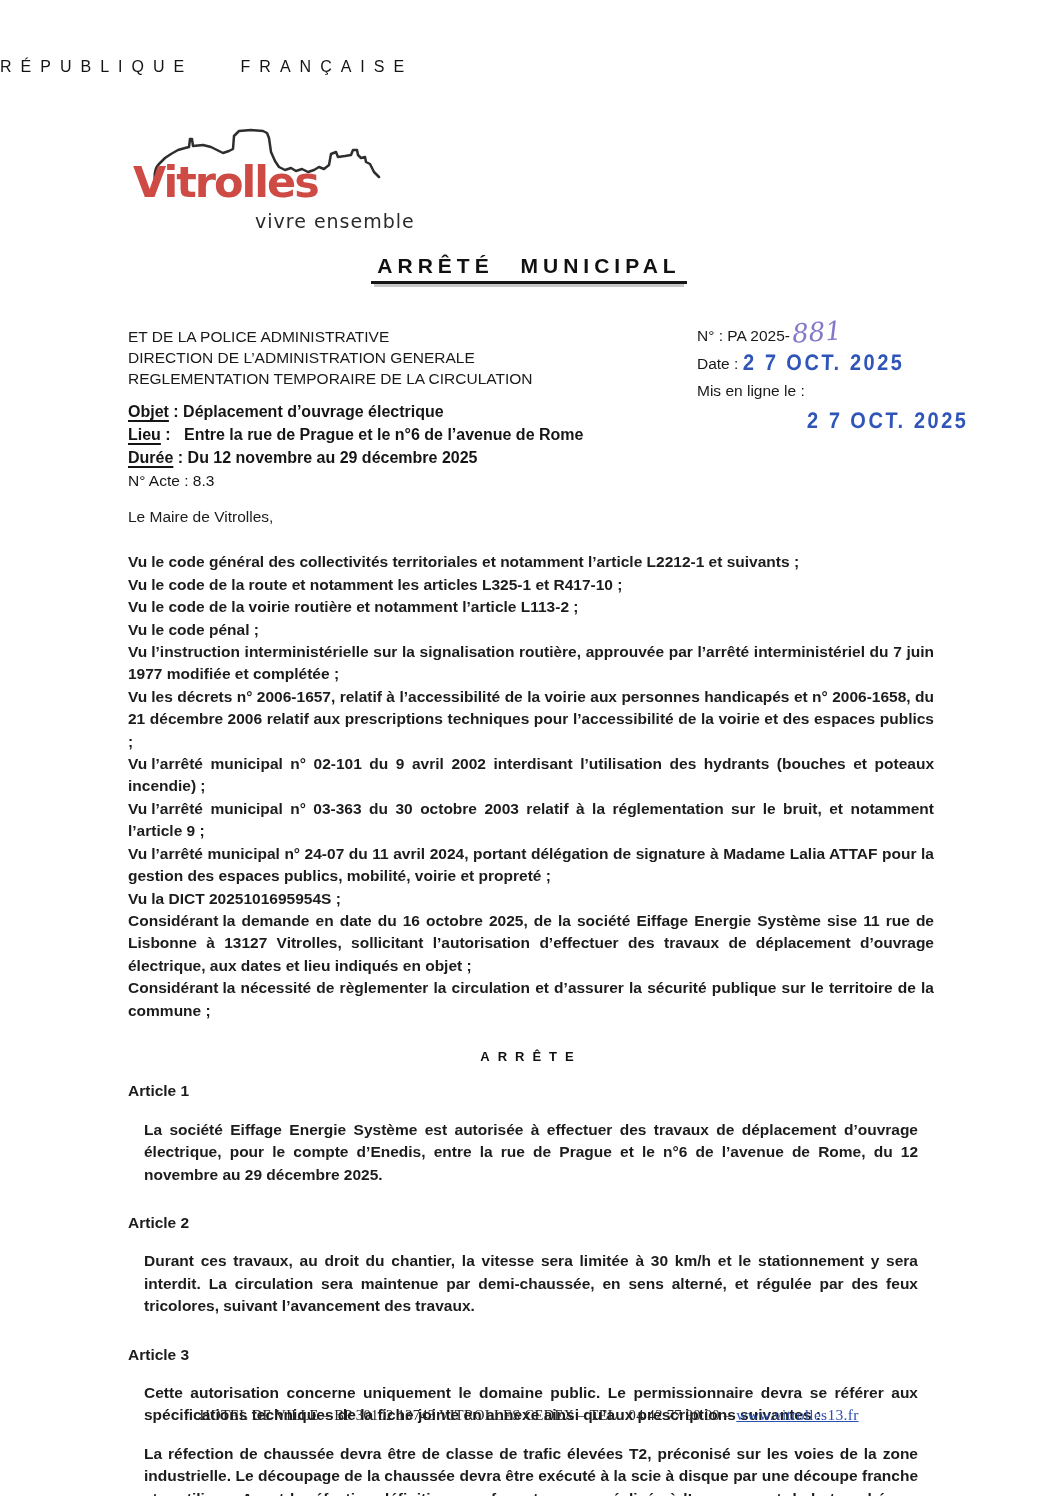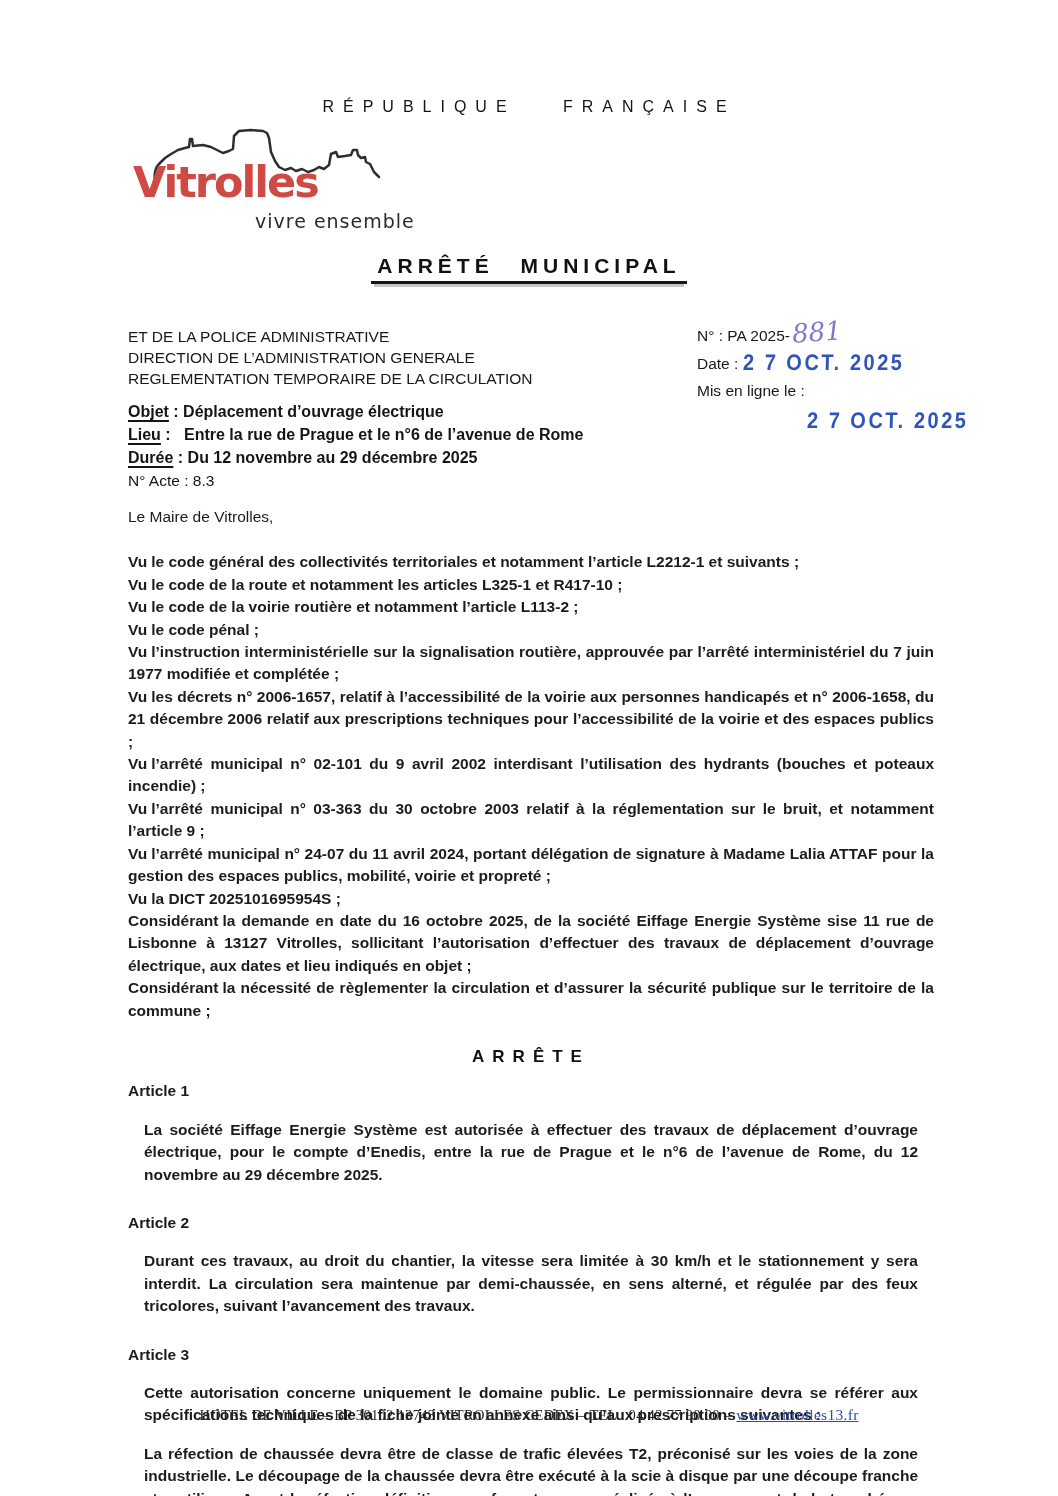--- a/index.html
+++ b/index.html
@@ -7,23 +7,23 @@
     position:relative;
     width:1058px;height:1496px;
     background:#ffffff;
     font-family:"Liberation Sans", sans-serif;
     color:#1b1b1b;
     overflow:hidden;
   }
   
   .republic{
     position:absolute;top:58px;left:0;width:100%;
-    text-align:center;
+    text-align:left;
     font-size:16px;font-weight:500;color:#141414;
-    letter-spacing:9px;word-spacing:34px;margin-top:40px;
+    letter-spacing:9px;word-spacing:34px;
   }
   
   .logo{position:absolute;left:133px;top:122px;width:300px;height:115px;}
   .skyline{position:absolute;left:18px;top:2px;}
   .wordmark{
     position:absolute;left:0px;top:30px;
     font-family:"DejaVu Sans", sans-serif;
     font-weight:bold;
     font-size:43px;line-height:60px;
     color:#ce4a44;letter-spacing:-2px;
@@ -81,21 +81,21 @@
   .acte{font-weight:normal;font-size:15.5px;}
   
   .body{
     position:absolute;left:128px;top:506px;width:806px;
     font-size:15.5px;line-height:22.4px;color:#1c1c1c;
   }
   .salutation{margin:0 0 23px 0;}
   .recital{margin:0;text-align:justify;font-weight:bold;}
   .recital b{margin-right:4px;}
   .decision-heading{
-    text-align:center;font-weight:bold;font-size:17px;
+    text-align:center;font-weight:bold;font-size:13px;
     letter-spacing:8px;
     margin:24px 0 12px 0;color:#111;
   }
   .article{margin-bottom:26px;}
   .article-title{font-weight:bold;}
   .article p{margin:16px;text-align:justify;font-weight:bold;}
   
   .footer{
     position:absolute;top:1406px;left:0;width:100%;
     text-align:center;

